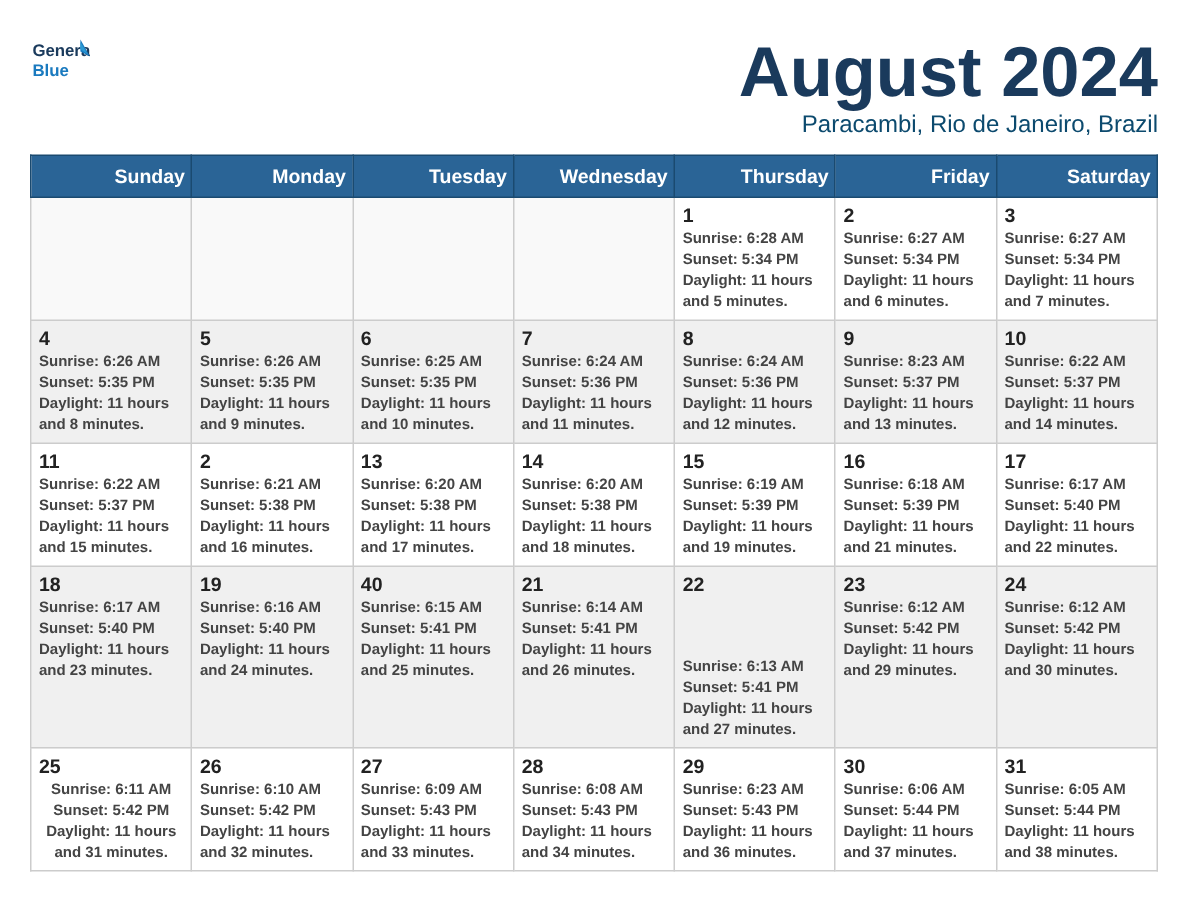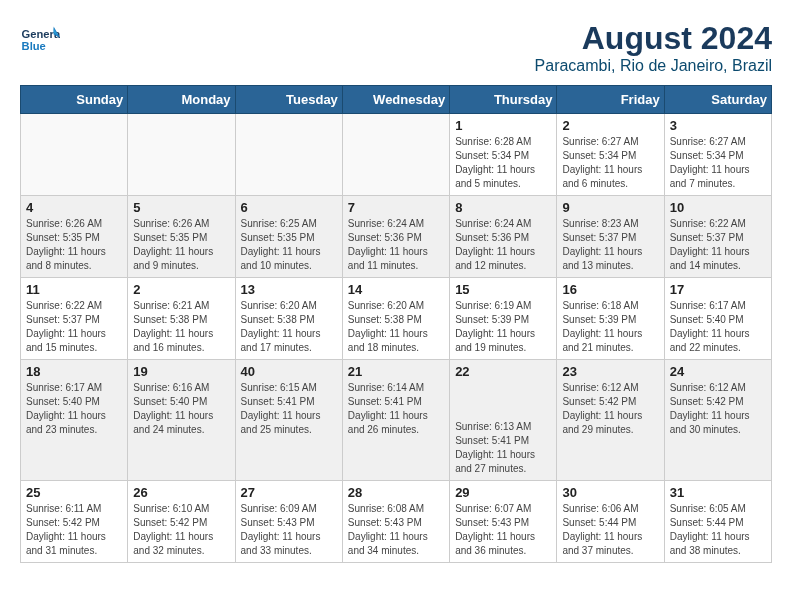--- a/index.html
+++ b/index.html
@@ -22,21 +22,21 @@
       gap: 4px;
     }
     .logo-icon {
       width: 40px;
       height: 40px;
     }
     .title-area {
       text-align: right;
     }
     .month-title {
-      font-size: 32px;
+      font-size: 47px;
       font-weight: bold;
       color: #1a3a5c;
     }
     .location {
       font-size: 16px;
       color: #0c4a6e;
     }
     table {
       width: 100%;
       border-collapse: collapse;
@@ -71,20 +71,21 @@
       font-size: 13px;
       font-weight: bold;
       color: #222;
       display: block;
       margin-bottom: 2px;
     }
     .day-info {
       font-size: 10px;
       color: #444;
       line-height: 1.4;
+      font-weight: bold;
     }
   </style>
 </head>
 <body>
 
 <div class="header">
   <div class="logo">
     <svg class="logo-icon" viewBox="0 0 50 50">
       <text x="2" y="22" font-size="14" font-weight="bold" fill="#1a3a5c">General</text>
       <text x="2" y="38" font-size="14" font-weight="bold" fill="#1a7abf">Blue</text>
@@ -287,21 +288,21 @@
           <span class="day-number">24</span>
           <div class="day-info" style="white-space: pre-line;">Sunrise: 6:12 AM
 Sunset: 5:42 PM
 Daylight: 11 hours
 and 30 minutes.</div>
         </td>
       </tr>
       <tr>
         <td>
           <span class="day-number">25</span>
-          <div class="day-info" style="white-space: pre-line;">Sunrise: 6:11 AM
+          <div class="day-info" style="white-space: pre-line; text-align: center;">Sunrise: 6:11 AM
 Sunset: 5:42 PM
 Daylight: 11 hours
 and 31 minutes.</div>
         </td>
         <td>
           <span class="day-number">26</span>
           <div class="day-info" style="white-space: pre-line;">Sunrise: 6:10 AM
 Sunset: 5:42 PM
 Daylight: 11 hours
 and 32 minutes.</div>
@@ -315,21 +316,21 @@
         </td>
         <td>
           <span class="day-number">28</span>
           <div class="day-info" style="white-space: pre-line;">Sunrise: 6:08 AM
 Sunset: 5:43 PM
 Daylight: 11 hours
 and 34 minutes.</div>
         </td>
         <td>
           <span class="day-number">29</span>
-          <div class="day-info" style="white-space: pre-line;">Sunrise: 6:07 AM
+          <div class="day-info" style="white-space: pre-line;">Sunrise: 6:23 AM
 Sunset: 5:43 PM
 Daylight: 11 hours
 and 36 minutes.</div>
         </td>
         <td>
           <span class="day-number">30</span>
           <div class="day-info" style="white-space: pre-line;">Sunrise: 6:06 AM
 Sunset: 5:44 PM
 Daylight: 11 hours
 and 37 minutes.</div>

